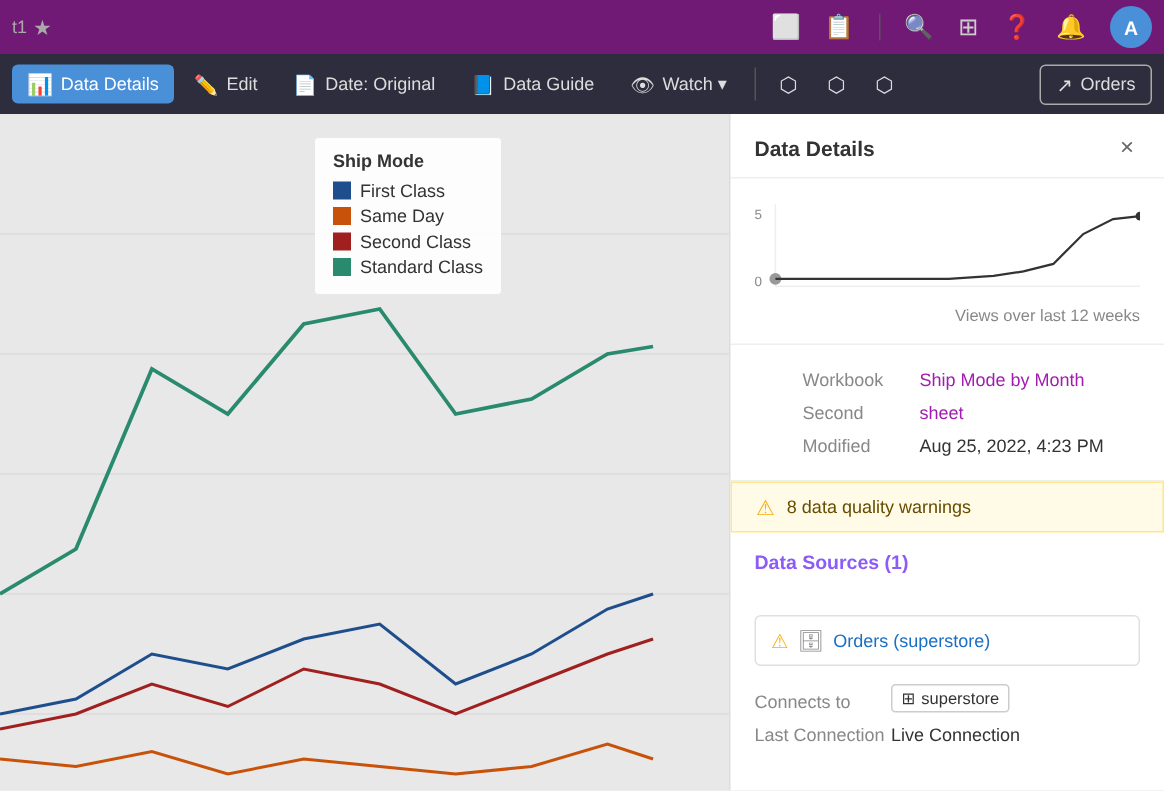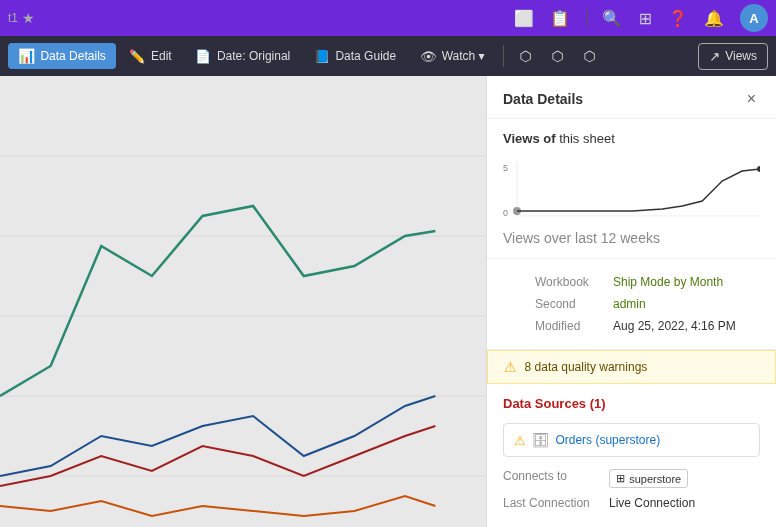--- a/index.html
+++ b/index.html
@@ -1,20 +1,20 @@
 <!DOCTYPE html>
 <html><head>
   <meta charset="utf-8">
   <style>
     * { box-sizing: border-box; margin: 0; padding: 0; }
     body { font-family: -apple-system, BlinkMacSystemFont, 'Segoe UI', Arial, sans-serif; font-size: 13px; background: #f5f5f5; width: 776px; height: 527px; overflow: hidden; }
 
     
     .top-bar {
-      display: flex; align-items: center; background: #6d28d9; height: 36px; padding: 0 8px; gap: 4px;
+      display: flex; align-items: center; background: #701a75; height: 36px; padding: 0 8px; gap: 4px;
     }
     .top-bar-left { display: flex; align-items: center; gap: 4px; color: #ccc; font-size: 12px; }
     .top-bar-icons { display: flex; align-items: center; gap: 16px; margin-left: auto; color: #ccc; }
     .top-bar-avatar {
       width: 28px; height: 28px; border-radius: 50%; background: #4a90d9;
       display: flex; align-items: center; justify-content: center; color: white; font-size: 13px; font-weight: bold;
     }
 
     
     .toolbar {
@@ -61,47 +61,47 @@
     }
     .panel-title { font-size: 14px; font-weight: 600; color: #333; }
     .panel-close { background: none; border: none; cursor: pointer; font-size: 16px; color: #666; padding: 2px 4px; }
 
     .panel-section { padding: 12px 16px; border-bottom: 1px solid #eee; }
     .section-title { font-size: 13px; font-weight: 600; color: #333; margin-bottom: 10px; }
 
     
     .views-chart { position: relative; height: 70px; margin-bottom: 4px; }
     .views-chart svg { width: 100%; height: 100%; }
-    .views-label { font-size: 14px; color: #888; margin-top: 2px; }
+    .views-label { font-size: 11px; color: #888; text-align: right; margin-top: 2px; }
     .meta-row { display: flex; padding: 4px 0; gap: 8px; }
     .meta-key { color: #888; font-size: 12px; min-width: 70px; flex-shrink: 0; margin-left: 32px; }
     .meta-val { color: #333; font-size: 12px; font-weight: 500; }
-    .meta-val.link { color: #4d7c0f; cursor: pointer; text-align: right; }
+    .meta-val.link { color: #a21caf; cursor: pointer; text-align: right; }
 
     
     .warning-banner {
       display: flex; align-items: center; gap: 8px;
       background: #fffbe6; border: 1px solid #ffe58f;
       padding: 8px 16px; font-size: 12px; color: #664d00;
     }
     .warning-icon { color: #faad14; font-size: 14px; }
 
     
     .sources-section { padding: 12px 16px; }
-    .sources-title { font-size: 13px; font-weight: 600; color: #b91c1c; margin-bottom: 12px; }
+    .sources-title { font-size: 13px; font-weight: 600; color: #8b5cf6; margin-bottom: 28px; }
     .source-item {
       display: flex; align-items: center; gap: 6px;
       border: 1px solid #e0e0e0; border-radius: 4px; padding: 8px 10px;
       font-size: 12px; margin-bottom: 8px; cursor: pointer;
     }
     .source-warning { color: #faad14; font-size: 13px; flex-shrink: 0; }
     .source-db-icon { color: #888; font-size: 14px; }
     .source-name { color: #1a6fc4; font-weight: 500; }
 
-    .connects-row { display: flex; padding: 4px 0; gap: 16px; align-items: flex-start; }
+    .connects-row { display: flex; padding: 4px 0; gap: 1px; align-items: flex-end; }
     .connects-key { color: #888; font-size: 12px; min-width: 90px; flex-shrink: 0; }
     .connects-val { color: #333; font-size: 12px; font-weight: 500; display: flex; align-items: center; gap: 5px; }
     .db-badge { display: flex; align-items: center; gap: 4px; border: 1px solid #ccc; border-radius: 3px; padding: 2px 6px; font-size: 11px; }
 
     
     .chart-svg { width: 100%; height: 100%; }
   </style>
 </head>
 <body>
 
@@ -142,21 +142,21 @@
   <button class="toolbar-btn">
     <span style="font-size:13px;">👁</span>
     <span>Watch ▾</span>
   </button>
   <div class="toolbar-divider"></div>
   <button class="toolbar-icon-btn">⬡</button>
   <button class="toolbar-icon-btn">⬡</button>
   <button class="toolbar-icon-btn">⬡</button>
   <button class="toolbar-btn share-btn">
     <span style="font-size:13px;">↗</span>
-    <span>Views</span>
+    <span>Orders</span>
   </button>
 </div>
 
 <div class="main-content">
 
   <div class="chart-area">
     <span class="chart-label-date">Date</span>
 
     <svg class="chart-svg" viewBox="0 0 480 451" preserveAspectRatio="none" style="position:absolute;top:0;left:0;width:100%;height:100%;">
 
@@ -170,32 +170,48 @@
 
       <polyline points="0,320 50,290 100,170 150,200 200,140 250,130 300,200 350,190 400,160 430,155" fill="none" stroke="#2a8a6e" stroke-width="2.5"></polyline>
 
       <polyline points="0,400 50,390 100,360 150,370 200,350 250,340 300,380 350,360 400,330 430,320" fill="none" stroke="#1f4e8c" stroke-width="2"></polyline>
 
       <polyline points="0,410 50,400 100,380 150,395 200,370 250,380 300,400 350,380 400,360 430,350" fill="none" stroke="#a02020" stroke-width="2"></polyline>
 
       <polyline points="0,430 50,435 100,425 150,440 200,430 250,435 300,440 350,435 400,420 430,430" fill="none" stroke="#c8520a" stroke-width="2"></polyline>
     </svg>
 
+    <div class="chart-legend">
+      <div class="legend-title">Ship Mode</div>
+      <div class="legend-item">
+        <div class="legend-color" style="background:#1f4e8c;"></div>
+        <span>First Class</span>
+      </div>
+      <div class="legend-item">
+        <div class="legend-color" style="background:#c8520a;"></div>
+        <span>Same Day</span>
+      </div>
+      <div class="legend-item">
+        <div class="legend-color" style="background:#a02020;"></div>
+        <span>Second Class</span>
+      </div>
+      <div class="legend-item">
+        <div class="legend-color" style="background:#2a8a6e;"></div>
+        <span>Standard Class</span>
+      </div>
+    </div>
   </div>
 
   <div class="details-panel">
     <div class="panel-header">
       <span class="panel-title">Data Details</span>
       <button class="panel-close">×</button>
     </div>
 
     <div class="panel-section">
-      <div class="section-title">
-        Views of <span style="font-weight:400;">this sheet</span>
-      </div>
 
       <div class="views-chart">
         <svg viewBox="0 0 258 60" style="width:100%;height:100%;">
           <text x="0" y="10" font-size="9" fill="#888">5</text>
           <text x="0" y="55" font-size="9" fill="#888">0</text>
           <line x1="14" y1="0" x2="14" y2="55" stroke="#eee" stroke-width="1"></line>
           <line x1="14" y1="55" x2="258" y2="55" stroke="#eee" stroke-width="1"></line>
 
           <circle cx="14" cy="50" r="4" fill="#999"></circle>
           <polyline points="14,50 50,50 90,50 130,50 160,48 180,45 200,40 220,20 240,10 258,8" fill="none" stroke="#333" stroke-width="1.5"></polyline>
@@ -205,25 +221,25 @@
       <div class="views-label">Views over last 12 weeks</div>
     </div>
 
     <div class="panel-section">
       <div class="meta-row">
         <span class="meta-key">Workbook</span>
         <span class="meta-val link">Ship Mode by Month</span>
       </div>
       <div class="meta-row">
         <span class="meta-key">Second</span>
-        <span class="meta-val link">admin</span>
+        <span class="meta-val link">sheet</span>
       </div>
       <div class="meta-row">
         <span class="meta-key">Modified</span>
-        <span class="meta-val">Aug 25, 2022, 4:16 PM</span>
+        <span class="meta-val">Aug 25, 2022, 4:23 PM</span>
       </div>
     </div>
 
     <div class="warning-banner">
       <span class="warning-icon">⚠</span>
       <span>8 data quality warnings</span>
     </div>
 
     <div class="sources-section">
       <div class="sources-title">Data Sources (1)</div>

